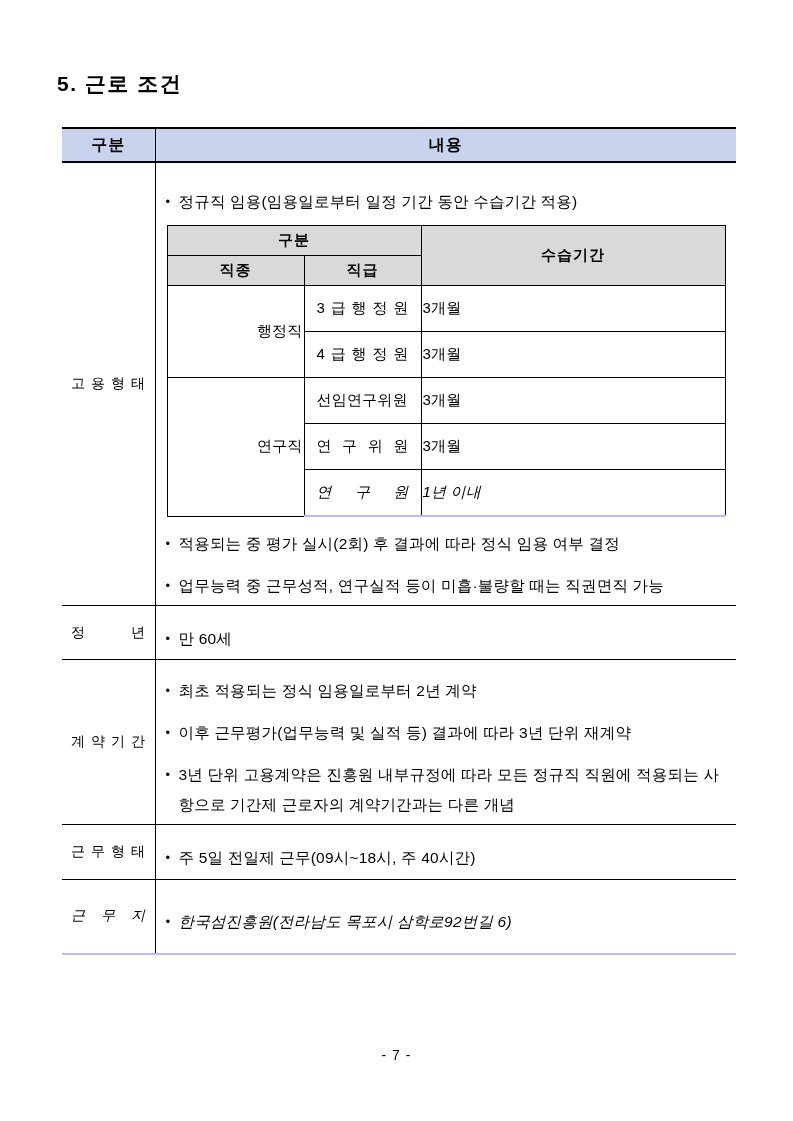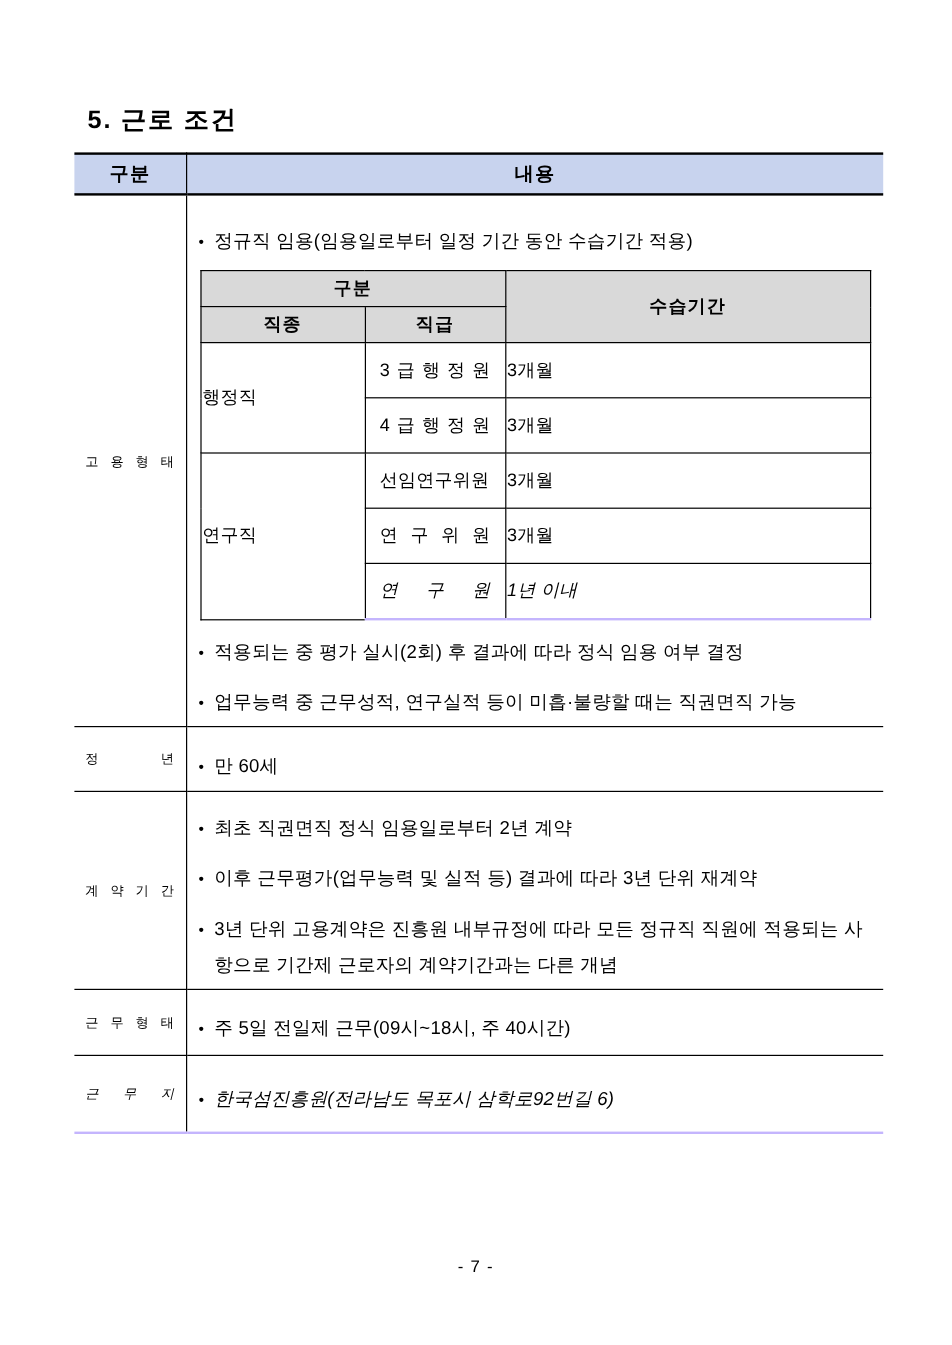--- a/index.html
+++ b/index.html
@@ -9,21 +9,21 @@
     background: #ffffff;
     color: #000000;
     font-family: "Liberation Sans", "DejaVu Sans", sans-serif;
     position: relative;
     overflow: hidden;
   }
 
   .page-title {
     position: absolute;
     left: 57px; top: 70px;
-    margin: 16px;
+    margin: 0;
     font-size: 21px;
     font-weight: 900;
     letter-spacing: 1.5px;
     color: #000;
   }
 
   
   .main-table {
     position: absolute;
     left: 62px; top: 127px;
@@ -42,21 +42,21 @@
     height: 34px;
     border-bottom: 2.5px solid #000;
     letter-spacing: 1px;
   }
   .main-table thead th.h-label { border-right: 1.5px solid #000; }
   .main-table tbody td { border-top: 1px solid #000; }
   .main-table tbody tr:last-child td { border-bottom: 2px solid #c4b5fd; font-style: italic; }
   .label-cell {
     border-right: 1.5px solid #000;
     vertical-align: middle;
-    font-size: 11px;
+    font-size: 14px;
     padding: 0 9px;
     text-align: justify;
     text-align-last: justify;
     letter-spacing: 0.5px;
   }
   .content-cell {
     vertical-align: middle;
     font-size: 15.5px;
     padding: 4px 10px 4px 7px;
     letter-spacing: 0.2px;
@@ -94,21 +94,21 @@
     font-size: 15px;
     vertical-align: middle;
   }
   .inner-table th {
     background: var(--inner-header-bg, #d9d9d9);
     font-weight: bold;
     text-align: center;
     letter-spacing: 1px;
   }
   .inner-table td { height: 31px; }
-  .jikjong-cell { text-align: left; }
+  .jikjong-cell { text-align: right; }
   .grade-cell {
     text-align: justify;
     text-align-last: justify;
     padding: 13px 12px;
   }
   .period-cell { }
 
   .page-number {
     position: absolute;
     left: 0; top: 1047px;
@@ -116,21 +116,21 @@
     text-align: center;
     font-size: 14px;
     letter-spacing: 1px;
   }
 
   
   tr.r-employment  { height: 351px; }
   tr.r-retirement  { height: 54px; }
   tr.r-contract    { height: 150px; }
   tr.r-workform    { height: 55px; }
-  tr.r-workplace   { height: 64px; }
+  tr.r-workplace   { height: 74px; }
 </style>
 </head>
 <body>
 
 <div>
 
   <h1 class="page-title">5. 근로 조건</h1>
 
   <table class="main-table">
     <colgroup>
@@ -198,21 +198,21 @@
       <tr class="r-retirement">
         <td class="label-cell">정 년</td>
         <td class="content-cell">
           <div class="bullet">만 60세</div>
         </td>
       </tr>
 
       <tr class="r-contract">
         <td class="label-cell">계 약 기 간</td>
         <td class="content-cell">
-          <div class="bullet">최초 직권면직 정식 임용일로부터 2년 계약</div>
+          <div class="bullet">최초 적용되는 정식 임용일로부터 2년 계약</div>
           <div class="bullet">이후 근무평가(업무능력 및 실적 등) 결과에 따라 3년 단위 재계약</div>
           <div class="bullet">3년 단위 고용계약은 진흥원 내부규정에 따라 모든 정규직 직원에 적용되는 사항으로 기간제 근로자의 계약기간과는 다른 개념</div>
         </td>
       </tr>
 
       <tr class="r-workform">
         <td class="label-cell">근 무 형 태</td>
         <td class="content-cell">
           <div class="bullet">주 5일 전일제 근무(09시~18시, 주 40시간)</div>
         </td>

